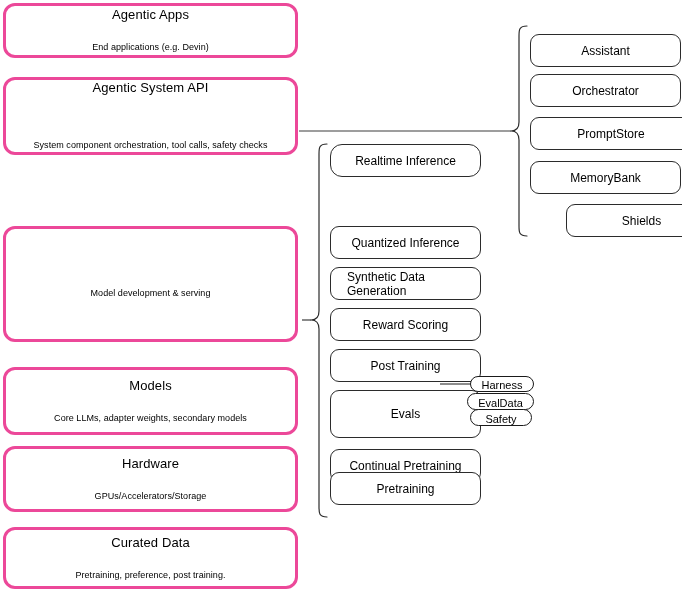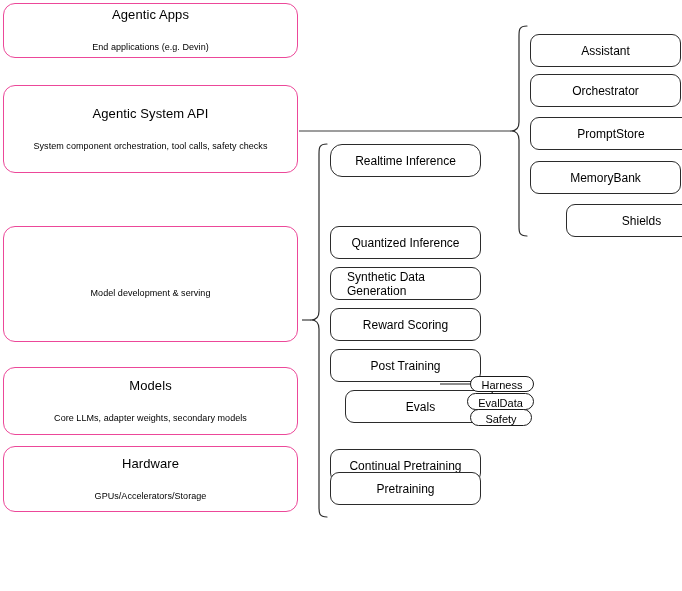--- a/index.html
+++ b/index.html
@@ -14,21 +14,21 @@
   #canvas {
     position: relative;
     width: 682px;
     height: 591px;
     overflow: hidden;
     background: #ffffff;
   }
   .box {
     position: absolute;
     box-sizing: border-box;
-    border: 1px solid #ec4899;
+    border: 3px solid #ec4899;
     border-radius: 12px;
     background: #ffffff;
     display: flex;
     flex-direction: column;
     align-items: center;
     justify-content: center;
     text-align: center;
   }
   .layer-title {
     font-size: 13px;
@@ -82,39 +82,43 @@
 </head>
 <body>
 
 <div id="canvas">
 
   <div class="box" style="left:3px; top:3px; width:295px; height:55px;">
     <div class="layer-title">Agentic Apps</div>
     <div class="layer-sub">End applications (e.g. Devin)</div>
   </div>
 
-  <div class="box" style="left:3px; top:85px; width:295px; height:88px;">
+  <div class="box" style="left:3px; top:77px; width:295px; height:78px;justify-content:space-between;">
     <div class="layer-title">Agentic System API</div>
     <div class="layer-sub">System component orchestration, tool calls, safety checks</div>
   </div>
 
   <div class="box" style="left:3px; top:226px; width:295px; height:116px;">
     <div class="layer-sub">Model development &amp; serving</div>
   </div>
 
   <div class="box" style="left:3px; top:367px; width:295px; height:68px;">
     <div class="layer-title">Models</div>
     <div class="layer-sub">Core LLMs, adapter weights, secondary models</div>
   </div>
 
   <div class="box" style="left:3px; top:446px; width:295px; height:66px;">
     <div class="layer-title">Hardware</div>
     <div class="layer-sub">GPUs/Accelerators/Storage</div>
   </div>
 
+  <div class="box" style="left:3px; top:527px; width:295px; height:62px;">
+    <div class="layer-title">Curated Data</div>
+    <div class="layer-sub">Pretraining, preference, post training.</div>
+  </div>
 
   <div class="connector" style="left:0; top:0; width:682px; height:591px;">
     <svg width="682" height="591" viewBox="0 0 682 591" fill="none">
       <path d="M299 131 L511 131" stroke="#3d3d3d" stroke-width="1.1" fill="none"></path>
     </svg>
   </div>
 
   <div class="connector" style="left:0; top:0; width:682px; height:591px;">
     <svg width="682" height="591" viewBox="0 0 682 591" fill="none">
       <path d="M527 26
@@ -155,21 +159,21 @@
   </div>
   <div class="small-box" style="left:330px; top:267px; width:151px; height:33px;padding-left:16px;">
     <span>Synthetic Data Generation</span>
   </div>
   <div class="small-box" style="left:330px; top:308px; width:151px; height:33px;">
     <span>Reward Scoring</span>
   </div>
   <div class="small-box" style="left:330px; top:349px; width:151px; height:33px;">
     <span>Post Training</span>
   </div>
-  <div class="small-box" style="left:345px; top:390px; width:151px; height:33px;">
+  <div class="small-box" style="left:330px; top:390px; width:151px; height:48px;">
     <span>Evals</span>
   </div>
   <div class="small-box" style="left:330px; top:449px; width:151px; height:33px;">
     <span>Continual Pretraining</span>
   </div>
   <div class="small-box" style="left:330px; top:472px; width:151px; height:33px;">
     <span>Pretraining</span>
   </div>
 
   <div class="pill" style="left:470px; top:376px; width:64px; height:16px;">

